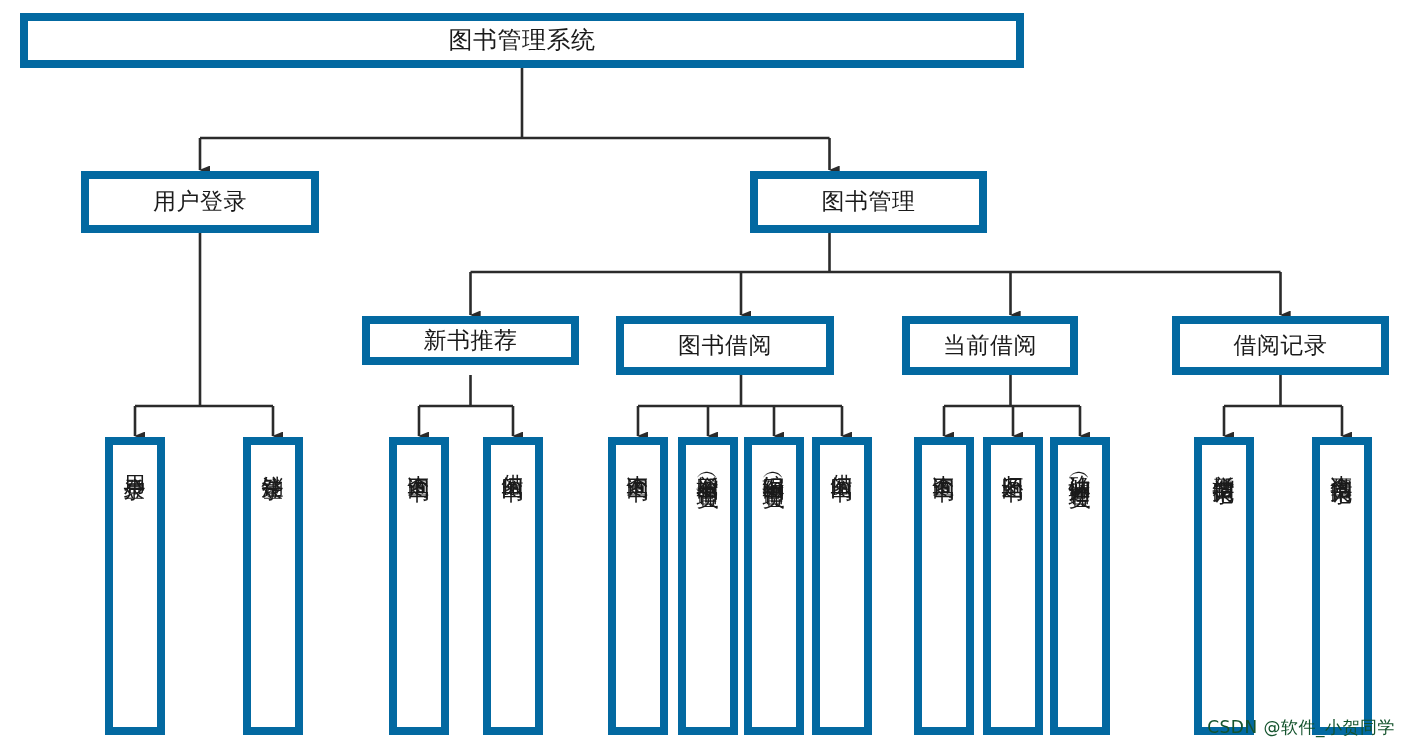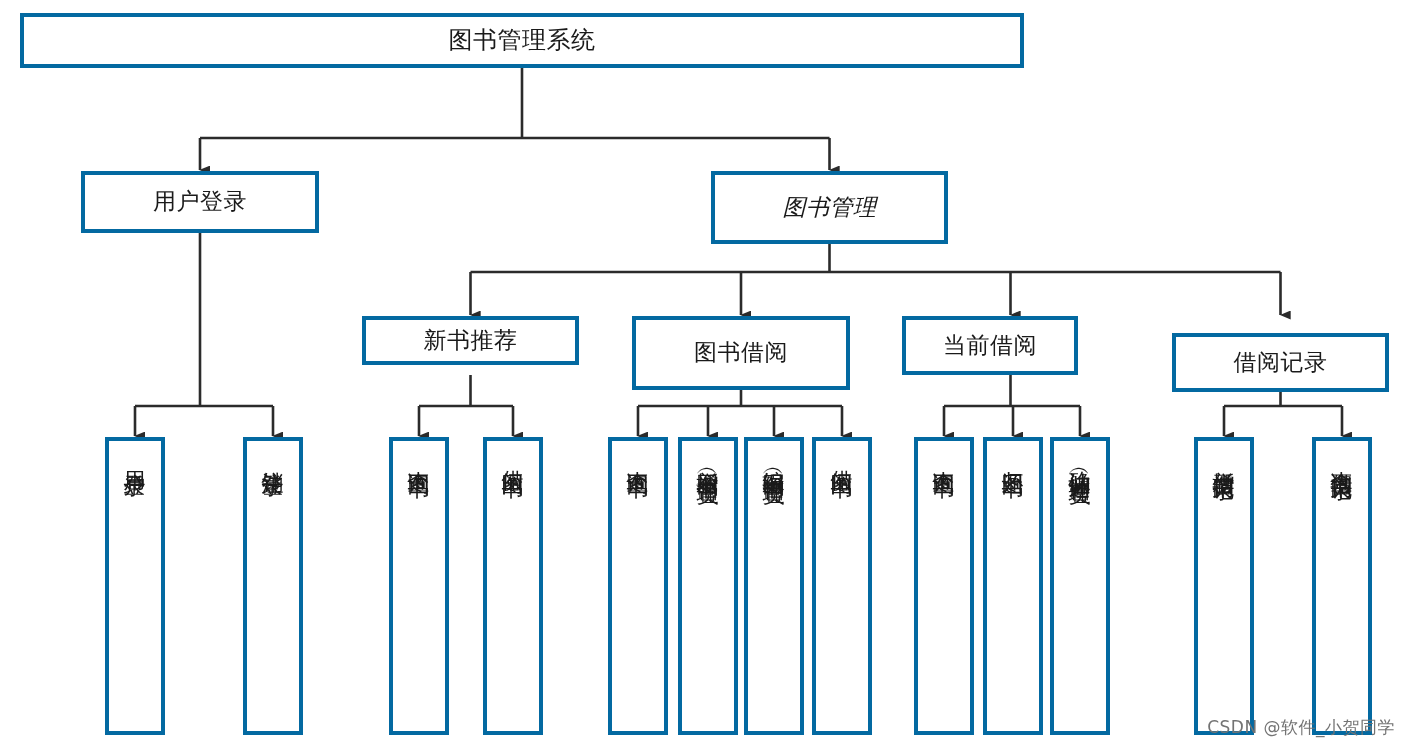--- a/index.html
+++ b/index.html
@@ -23,21 +23,21 @@
     left: 0;
     top: 0;
     width: 1405px;
     height: 747px;
     pointer-events: none;
   }
   .node {
     position: absolute;
     box-sizing: border-box;
     background: #ffffff;
-    border: 4px solid #0369a1;
+    border: 8px solid #0369a1;
     display: flex;
     align-items: center;
     justify-content: center;
     color: #1a1a1a;
     z-index: 2;
   }
   .node .label {
     display: block;
     text-align: center;
     line-height: 1.18;
@@ -63,21 +63,21 @@
     font-size: 22px;
     line-height: 1.05;
     letter-spacing: 2px;
     white-space: nowrap;
   }
   #watermark {
     position: absolute;
     right: 10px;
     bottom: 8px;
     font-size: 17px;
-    color: #737373;
+    color: #14532d;
     letter-spacing: 0.5px;
     z-index: 5;
     white-space: nowrap;
     user-select: none;
   }
 </style>
 </head>
 <body>
 
 <div id="diagram-root">
@@ -125,33 +125,33 @@
       </g>
   </svg>
 
   <div id="node-layer">
       <div class="node horiz root" style="left: 20px; top: 13px; width: 1004px; height: 55px;">
         <span class="label">图书管理系统</span>
       </div>
       <div class="node horiz" style="left: 81px; top: 171px; width: 238px; height: 62px;">
         <span class="label">用户登录</span>
       </div>
-      <div class="node horiz" style="left: 711px; top: 171px; width: 237px; height: 73px; font-style: italic;">
+      <div class="node horiz" style="left: 750px; top: 171px; width: 237px; height: 62px;">
         <span class="label">图书管理</span>
       </div>
       <div class="node horiz" style="left: 362px; top: 316px; width: 217px; height: 49px;">
         <span class="label">新书推荐</span>
       </div>
-      <div class="node horiz" style="left: 632px; top: 316px; width: 218px; height: 74px; align-items: center;">
+      <div class="node horiz" style="left: 616px; top: 316px; width: 218px; height: 59px; align-items: center;">
         <span class="label">图书借阅</span>
       </div>
       <div class="node horiz" style="left: 902px; top: 316px; width: 176px; height: 59px;">
         <span class="label">当前借阅</span>
       </div>
-      <div class="node horiz" style="left: 1172px; top: 316px; width: 217px; height: 59px; margin-top: 17px;">
+      <div class="node horiz" style="left: 1172px; top: 316px; width: 217px; height: 59px;">
         <span class="label">借阅记录</span>
       </div>
       <div class="node vert" style="left: 105px; top: 437px; width: 60px; height: 298px;">
         <span class="label">用户登录</span>
       </div>
       <div class="node vert" style="left: 243px; top: 437px; width: 60px; height: 298px;">
         <span class="label">注销登录</span>
       </div>
       <div class="node vert" style="left: 389px; top: 437px; width: 60px; height: 298px;">
         <span class="label">查询图书</span>

